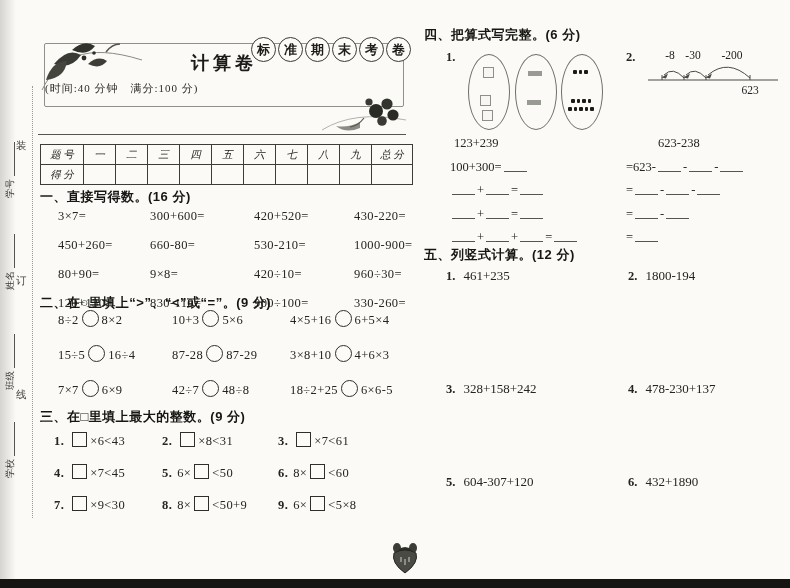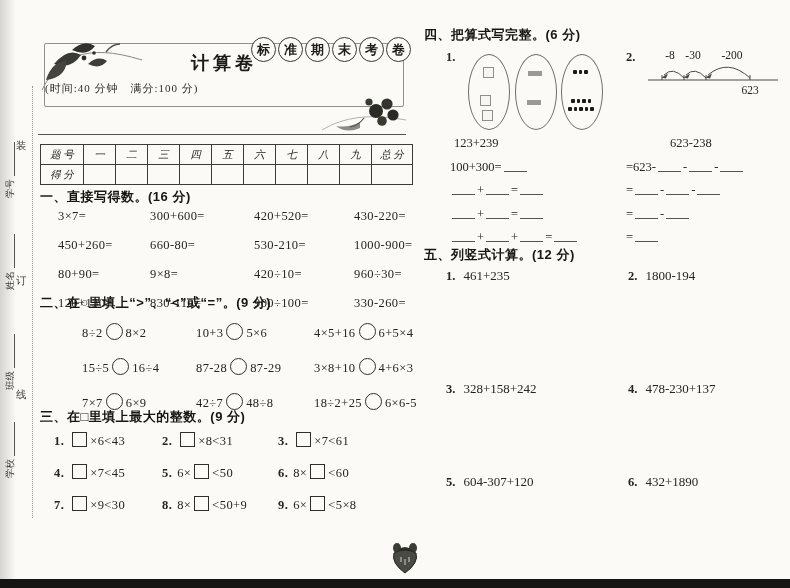--- a/index.html
+++ b/index.html
@@ -35,22 +35,22 @@
   .score td.lab{width:42px;}
   .score td.c{width:31px;}
   .score td.tot{width:40px;}
 
   
   .shead{position:absolute;font-family:"Liberation Sans","DejaVu Sans",sans-serif;
          font-weight:700;font-size:13px;color:#161614;letter-spacing:.5px;white-space:nowrap;text-align:right;}
   .expr{white-space:nowrap;font-size:12.5px;letter-spacing:.4px;}
   .s1grid{position:absolute;left:58px;top:202px;display:grid;
           grid-template-columns:92px 104px 100px 92px;grid-auto-rows:29px;align-items:center;}
-  .s2grid{position:absolute;left:58px;top:314px;display:grid;
-          grid-template-columns:114px 118px auto;grid-auto-rows:35px;align-items:center;margin-left:24px;}
+  .s2grid{position:absolute;left:58px;top:301px;display:grid;
+          grid-template-columns:114px 118px auto;grid-auto-rows:35px;align-items:center;}
   .s3grid{position:absolute;left:54px;top:424px;display:grid;
           grid-template-columns:108px 116px auto;grid-auto-rows:32px;align-items:center;}
   .cmp{white-space:nowrap;font-size:12.5px;letter-spacing:.4px;}
   .circ{display:inline-block;width:15px;height:15px;border:1.3px solid #2e2e2a;border-radius:50%;
         vertical-align:-3px;margin:0 3px;background:#fcfbf8;}
   .sq{display:inline-block;width:13px;height:13px;border:1.2px solid #2e2e2a;
       vertical-align:-2px;margin:0 3px;background:#fcfbf8;}
   .qnum{font-weight:700;margin-right:5px;}
 
   
@@ -263,21 +263,21 @@
 
   <div class="fillcol" style="left:450px;top:132px">
     <div class="frow"><span style="margin-left:4px">123+239</span></div>
     <div class="frow"><span>100+300=</span><span class="bl"></span></div>
     <div class="frow"><span class="bl"></span><span>+</span><span class="bl"></span><span>=</span><span class="bl"></span></div>
     <div class="frow"><span class="bl"></span><span>+</span><span class="bl"></span><span>=</span><span class="bl"></span></div>
     <div class="frow"><span class="bl"></span><span>+</span><span class="bl"></span><span>+</span><span class="bl"></span><span>=</span><span class="bl"></span></div>
   </div>
 
   <div class="fillcol" style="left:626px;top:132px">
-    <div class="frow"><span style="margin-left:44px">623-238</span></div>
+    <div class="frow"><span style="margin-left:32px">623-238</span></div>
     <div class="frow"><span>=623-</span><span class="bl"></span><span>-</span><span class="bl"></span><span>-</span><span class="bl"></span></div>
     <div class="frow"><span>=</span><span class="bl"></span><span>-</span><span class="bl"></span><span>-</span><span class="bl"></span></div>
     <div class="frow"><span>=</span><span class="bl"></span><span>-</span><span class="bl"></span></div>
     <div class="frow"><span>=</span><span class="bl"></span></div>
   </div>
 
   <div class="shead" style="left:424px;top:246px">五、列竖式计算。(12 分)</div>
   <div class="s5item" style="left:446px;top:268px"><b>1.</b><span>461+235</span></div>
   <div class="s5item" style="left:628px;top:268px"><b>2.</b><span>1800-194</span></div>
   <div class="s5item" style="left:446px;top:381px"><b>3.</b><span>328+158+242</span></div>

